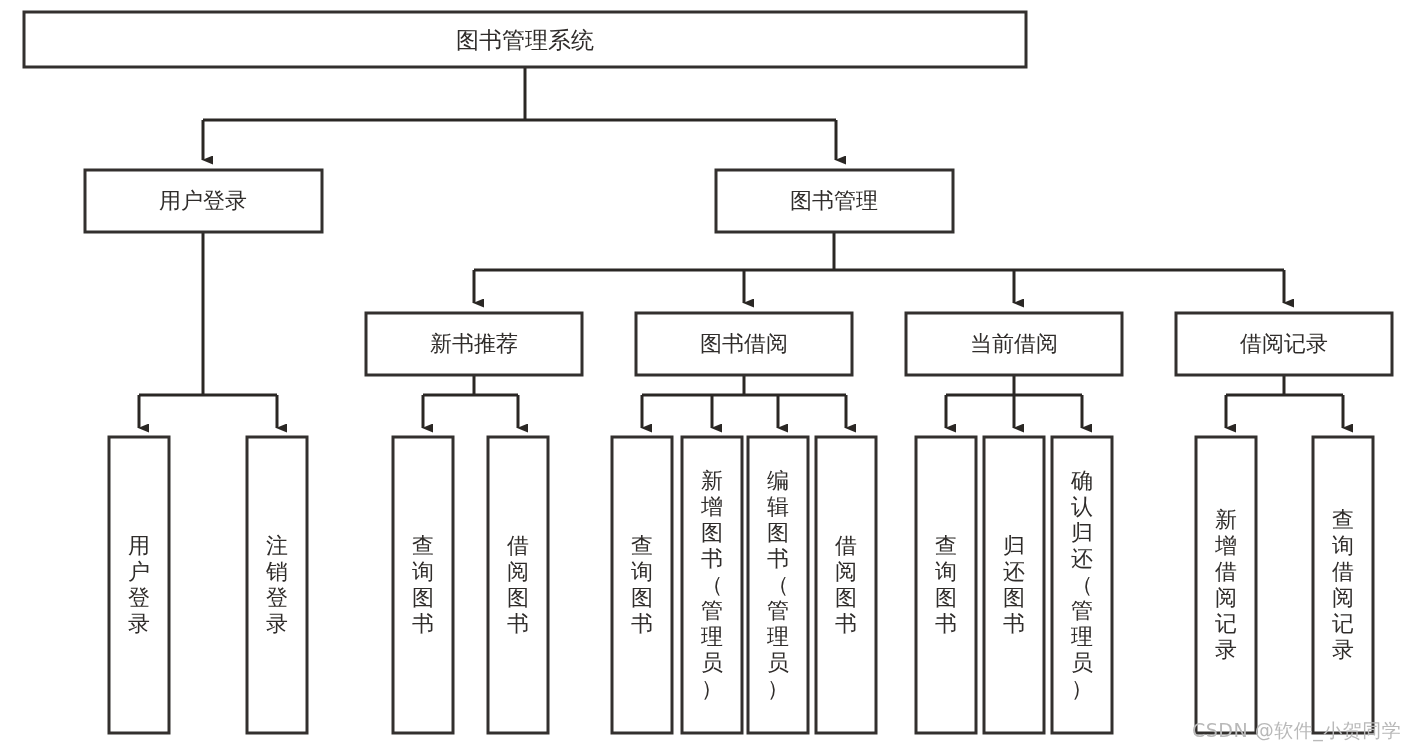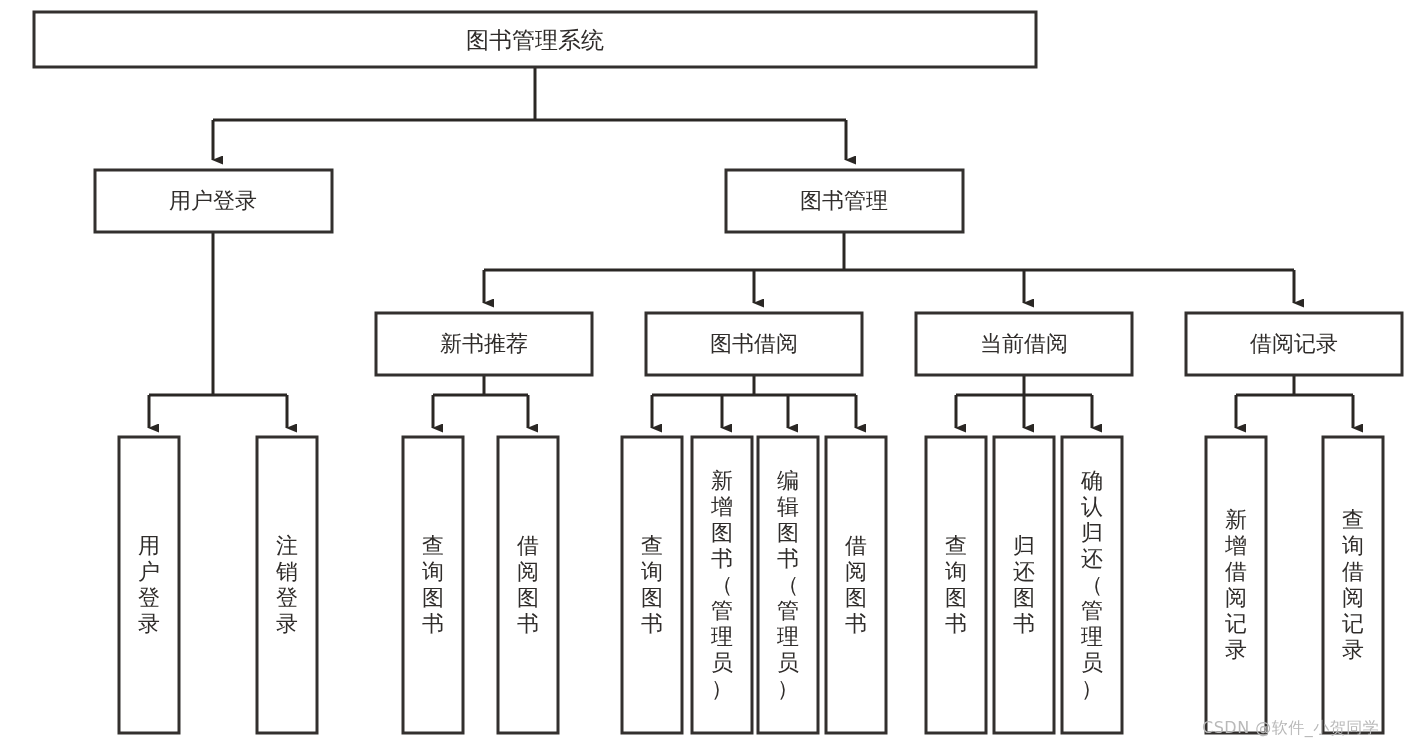--- a/index.html
+++ b/index.html
@@ -10,21 +10,21 @@
   }
   body {
     width: 1405px;
     height: 747px;
     position: relative;
     overflow: hidden;
     font-family: "DejaVu Sans", "Liberation Sans", sans-serif;
   }
   #diagram-root {
     position: absolute;
-    left: 14px;
+    left: 4px;
     top: 0;
     width: 1333px;
     height: 747px;
   }
   svg.flow {
     display: block;
     width: 1405px;
     height: 747px;
   }
   .node-rect {
@@ -55,21 +55,21 @@
   }
   .leaf-label {
     font-family: "DejaVu Sans", "Liberation Sans", sans-serif;
     font-size: 22px;
     fill: #2f2c2a;
     text-anchor: middle;
   }
   .watermark {
     position: absolute;
     font-family: "DejaVu Sans", "Liberation Sans", sans-serif;
-    font-size: 16px;
+    font-size: 19px;
     color: #b9b9b9;
     white-space: nowrap;
     letter-spacing: 0.5px;
     user-select: none;
   }
 </style>
 </head>
 <body>
 
 <div id="diagram-root">

